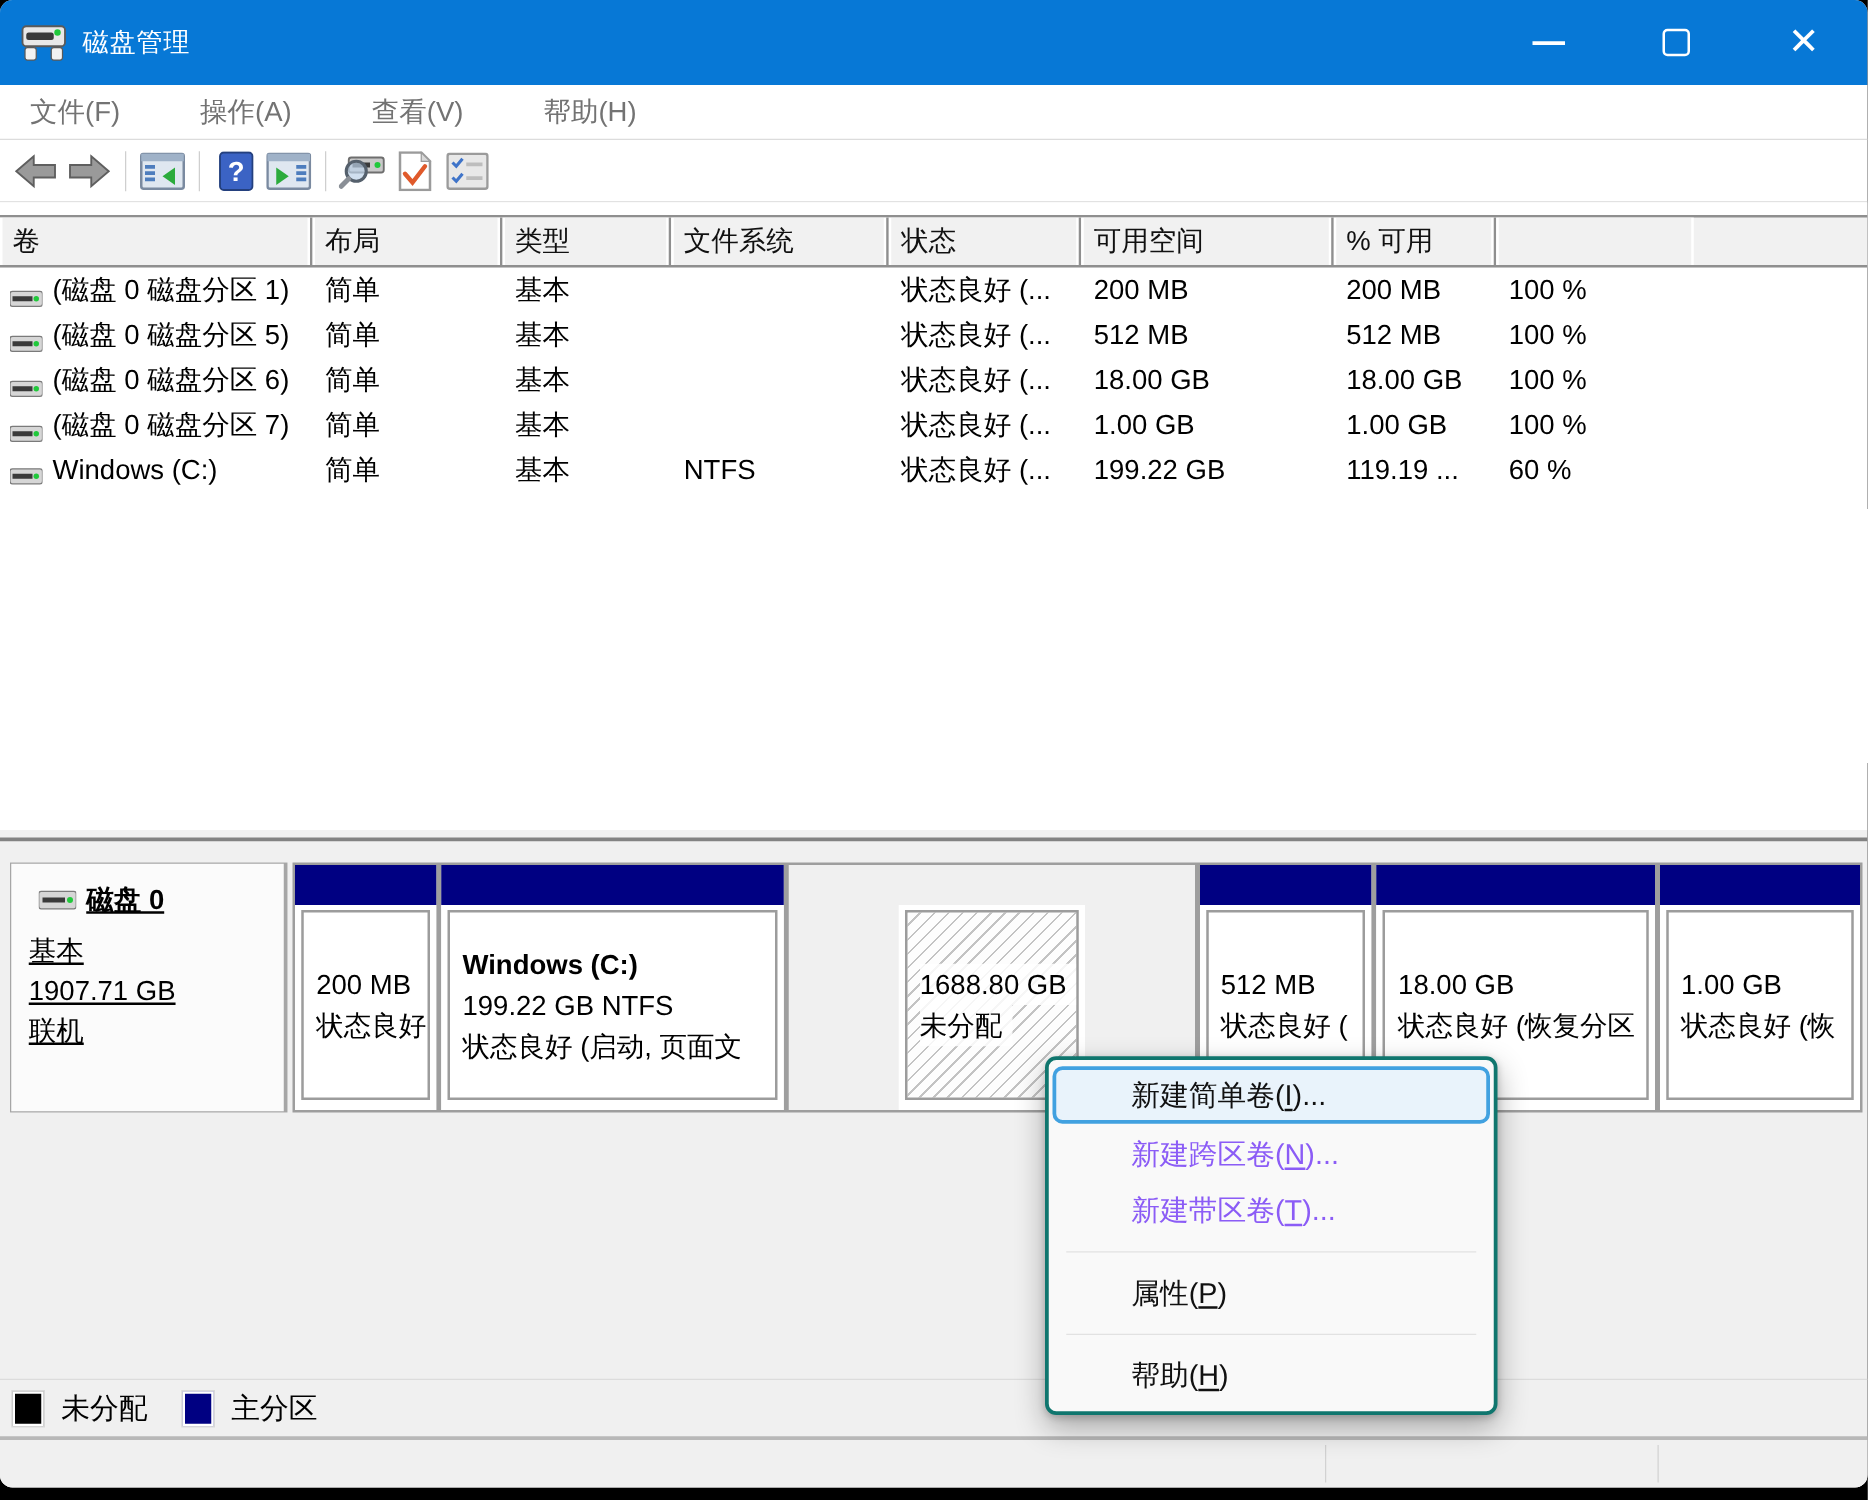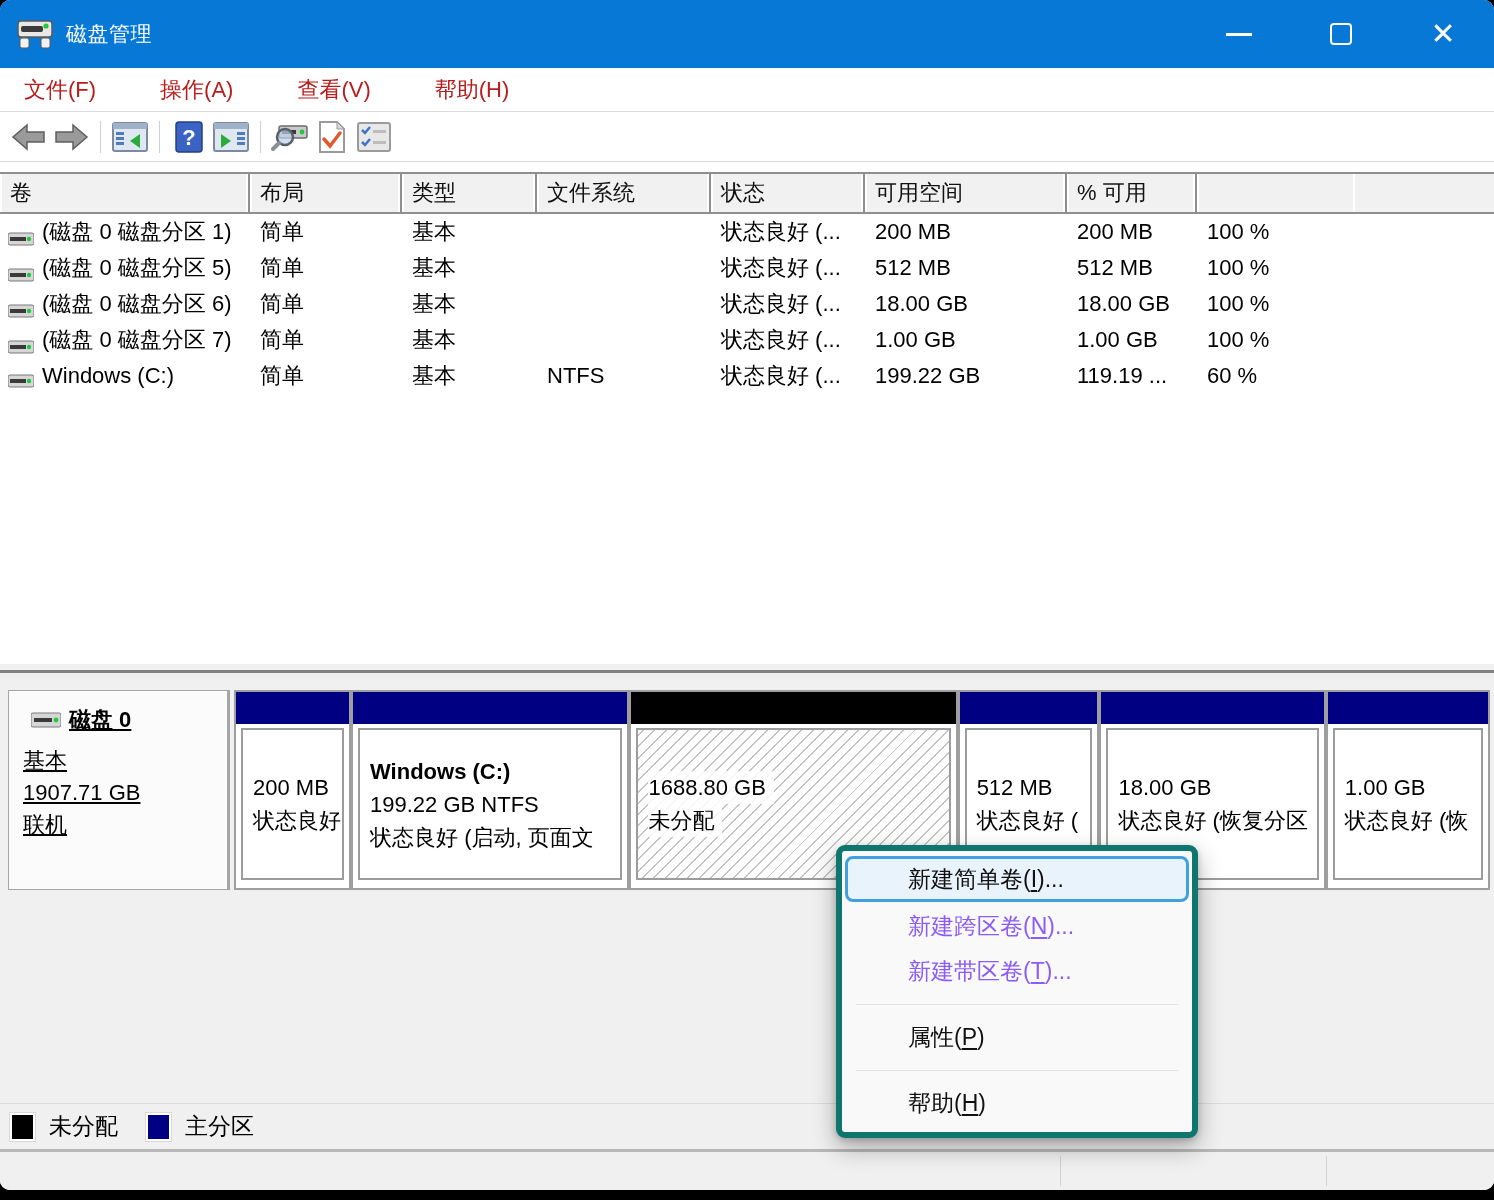--- a/index.html
+++ b/index.html
@@ -10,21 +10,21 @@
   .titlebar { height:68px; background:#0778d6; display:flex; align-items:center; color:#fff; flex:none; }
   .titlebar .app-icon { margin-left:16px; width:38px; height:34px; flex:none; }
   .titlebar .title { margin-left:12px; font-size:21px; letter-spacing:.5px; }
   .win-controls { margin-left:auto; margin-right:28px; display:flex; align-items:center; gap:56px; }
   .win-btn { width:46px; height:46px; display:flex; align-items:center; justify-content:center; cursor:default; }
   .ic-min { width:26px; height:3px; background:#fff; }
   .ic-max { width:22px; height:22px; border:2.5px solid #fff; border-radius:4px; }
   .ic-close { font-size:30px; line-height:1; color:#fff; font-weight:300; }
 
   
-  .menubar { height:44px; background:#fff; display:flex; align-items:center; padding-left:18px; gap:52px; font-size:22px; color:#b91c1c; border-bottom:1px solid #dcdcdc; flex:none; }
+  .menubar { height:44px; background:#fff; display:flex; align-items:center; padding-left:18px; gap:52px; font-size:22px; color:#737373; border-bottom:1px solid #dcdcdc; flex:none; }
   .menu-item { padding:4px 6px; }
 
   
   .toolbar { height:50px; background:#fff; display:flex; align-items:center; padding-left:8px; border-bottom:1px solid #d9d9d9; flex:none; }
   .tb-btn { width:42px; height:40px; display:flex; align-items:center; justify-content:center; }
   .tb-sep { width:1px; height:32px; background:#cfcfcf; margin:0 8px; }
 
   
   .listview { background:#fff; height:502px; flex:none; }
   .lv-gap { height:10px; background:#fff; }
@@ -63,21 +63,21 @@
   .bold-line { font-weight:bold; }
 
   
   .legend { height:48px; display:flex; align-items:center; padding-left:10px; gap:14px; font-size:23px; color:#000; border-bottom:3px solid #b8b8b8; box-shadow:0 -1px 0 #dcdcdc; flex:none; margin-top:auto; }
   .swatch { width:25px; height:28px; border:2px solid #fff; outline:1px solid #d9d9d9; flex:none; }
   .legend .lbl { margin-right:14px; }
   .statusbar { height:38px; background:#f0f0f0; position:relative; flex:none; }
   .sb-sep { position:absolute; top:4px; bottom:4px; width:1px; background:#d2d2d2; }
 
   
-  .ctx { position:absolute; left:836px; top:845px; width:362px; background:#f9f9f9; border:6px solid #0f766e; border-radius:9px; box-shadow:0 10px 24px rgba(0,0,0,.30), 0 2px 6px rgba(0,0,0,.18); padding:3px 0 6px 0; z-index:50; }
+  .ctx { position:absolute; left:836px; top:845px; width:362px; background:#f9f9f9; border:3px solid #0f766e; border-radius:9px; box-shadow:0 10px 24px rgba(0,0,0,.30), 0 2px 6px rgba(0,0,0,.18); padding:3px 0 6px 0; z-index:50; }
   .ctx-item { height:45px; display:flex; align-items:center; padding-left:66px; font-size:23px; color:#111; white-space:nowrap; }
   .ctx-item.hl { margin:2px 3px 2px 3px; height:46px; border:3px solid #41a1e0; border-radius:8px; background:#e9f3fb; padding-left:60px; }
   .ctx-item.disabled { color:#8b5cf6; }
   .ctx-sep { height:1px; background:#e2e2e2; margin:10px 14px; }
   .akey { text-decoration:underline; text-underline-offset:3px; }
 </style>
 </head>
 <body>
 
 <div class="window">
@@ -314,21 +314,21 @@
         <div class="part" style="flex:22.1 1 0;">
           <div class="part-head primary"></div>
           <div class="part-body">
               <div class="part-box">
             <span class="bold-line">Windows  (C:)</span>
             <span>199.22 GB NTFS</span>
             <span>状态良好 (启动, 页面文</span>
           </div>
             </div>
         </div>
-        <div class="part unallocated" style="flex:26.1 1 0;">
+        <div class="part unallocated" style="flex:26.1 1 0;align-items:center;">
           <div class="part-head unalloc"></div>
           <div class="part-body">
               <div class="part-box">
             <span>1688.80 GB</span>
             <span>未分配</span>
           </div>
             </div>
         </div>
         <div class="part" style="flex:11.1 1 0;">
           <div class="part-head primary"></div>

